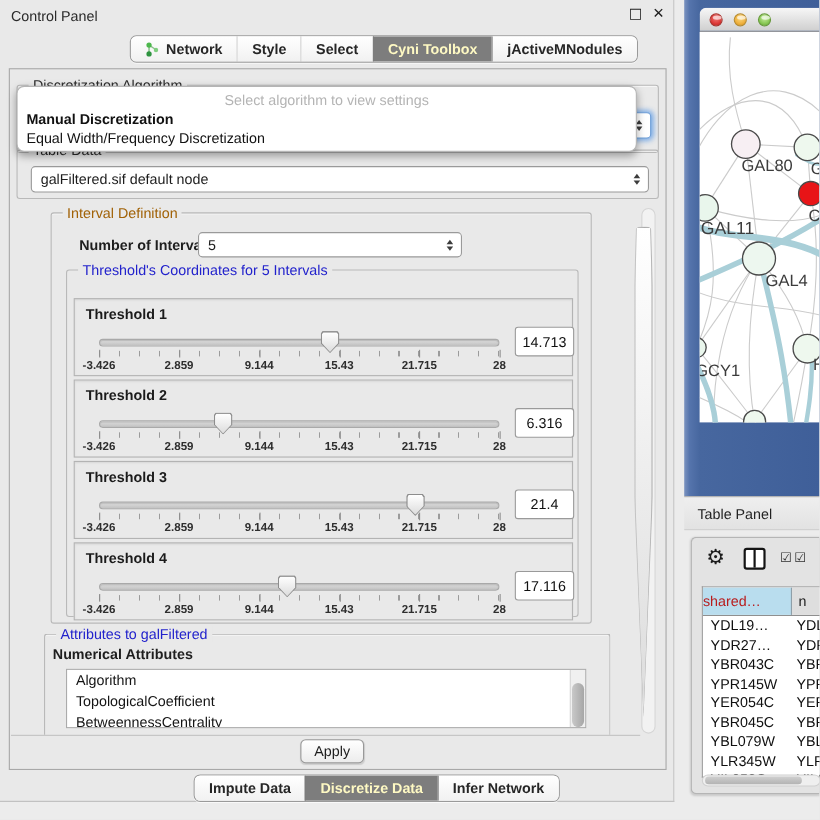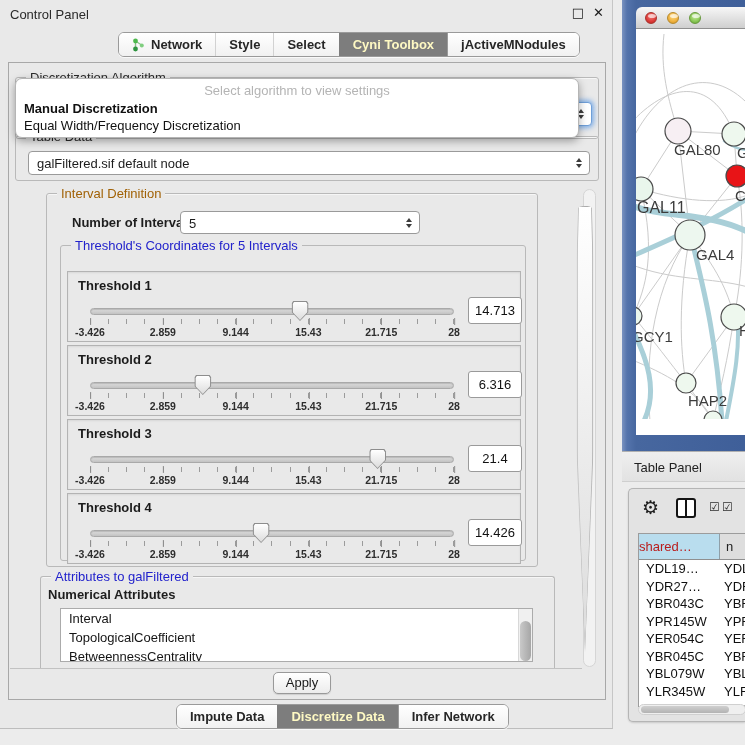--- a/index.html
+++ b/index.html
@@ -138,21 +138,21 @@
     background:linear-gradient(90deg,#7b93c0 0,#5574ac 5px,#47679f 14px,#3f5f99 100%); }
   #net-titlebar { position:absolute; left:14px; top:7px; width:109px; height:22px;
     background:linear-gradient(#f7f7f7,#cfcfcf); border-bottom:1px solid #8f8f8f;
     border-radius:6px 0 0 0; }
   .light { position:absolute; top:5px; width:12px; height:12px; border-radius:50%; }
   .light i { position:absolute; left:2px; top:1px; width:8px; height:4px; border-radius:50%;
     background:rgba(255,255,255,.65); }
   #light-red   { left:9px;  background:radial-gradient(circle at 50% 35%, #f07a76, #dd3a38 60%, #b12622); border:1px solid #a8322c; }
   #light-yellow{ left:31px; background:radial-gradient(circle at 50% 35%, #fbd981, #efb13e 60%, #c98c23); border:1px solid #b58a2e; }
   #light-green { left:53px; background:radial-gradient(circle at 50% 35%, #c7eb9e, #89c855 60%, #5f9e35); border:1px solid #67993c; }
-  #net-canvas { position:absolute; left:14px; top:29px; width:109px; height:406px; background:#ffffff; overflow:hidden; }
+  #net-canvas { position:absolute; left:14px; top:29px; width:109px; height:355px; background:#ffffff; overflow:hidden; }
   #net-canvas svg { display:block; }
 
   
   #table-panel-header { position:absolute; left:622px; top:451px; width:123px; height:31px;
     background:linear-gradient(#efefef,#e2e2e2); border-top:1px solid #b0b0b0; border-bottom:1px solid #cfcfcf; }
   #table-panel-header span { position:absolute; left:12px; top:8px; font-size:13px; color:#222; }
 
   #table-window { position:absolute; left:628px; top:488px; width:117px; height:234px;
     background:#e3e3e3; border:1px solid #b5b5b5; border-radius:5px 0 0 5px;
     border-right:none; box-shadow:0 1px 2px rgba(0,0,0,.15); }
@@ -314,30 +314,30 @@
               <div class="track"></div>
               <div class="thumb" style="left: 47%;"></div>
               <div class="ticks"></div>
               <span class="tick-lb tl0">-3.426</span>
               <span class="tick-lb tl1">2.859</span>
               <span class="tick-lb tl2">9.144</span>
               <span class="tick-lb tl3">15.43</span>
               <span class="tick-lb tl4">21.715</span>
               <span class="tick-lb tl5">28</span>
             </div>
-            <div class="thr-value">14.426</div>
+            <div class="thr-value">17.116</div>
           </div>
         </div>
       </div>
 
       <div class="groupbox" id="attr-group">
         <span class="group-title gt-blue">Attributes to galFiltered</span>
         <span id="attr-sublabel">Numerical Attributes</span>
         <div id="attr-list">
-          <div class="attr-item">Interval</div>
+          <div class="attr-item">Algorithm</div>
           <div class="attr-item">TopologicalCoefficient</div>
           <div class="attr-item">BetweennessCentrality</div>
           <div class="list-scroll">
               <div class="thumb2"></div>
             </div>
         </div>
       </div>
     </div>
 
     <div id="v-scrollbar">

